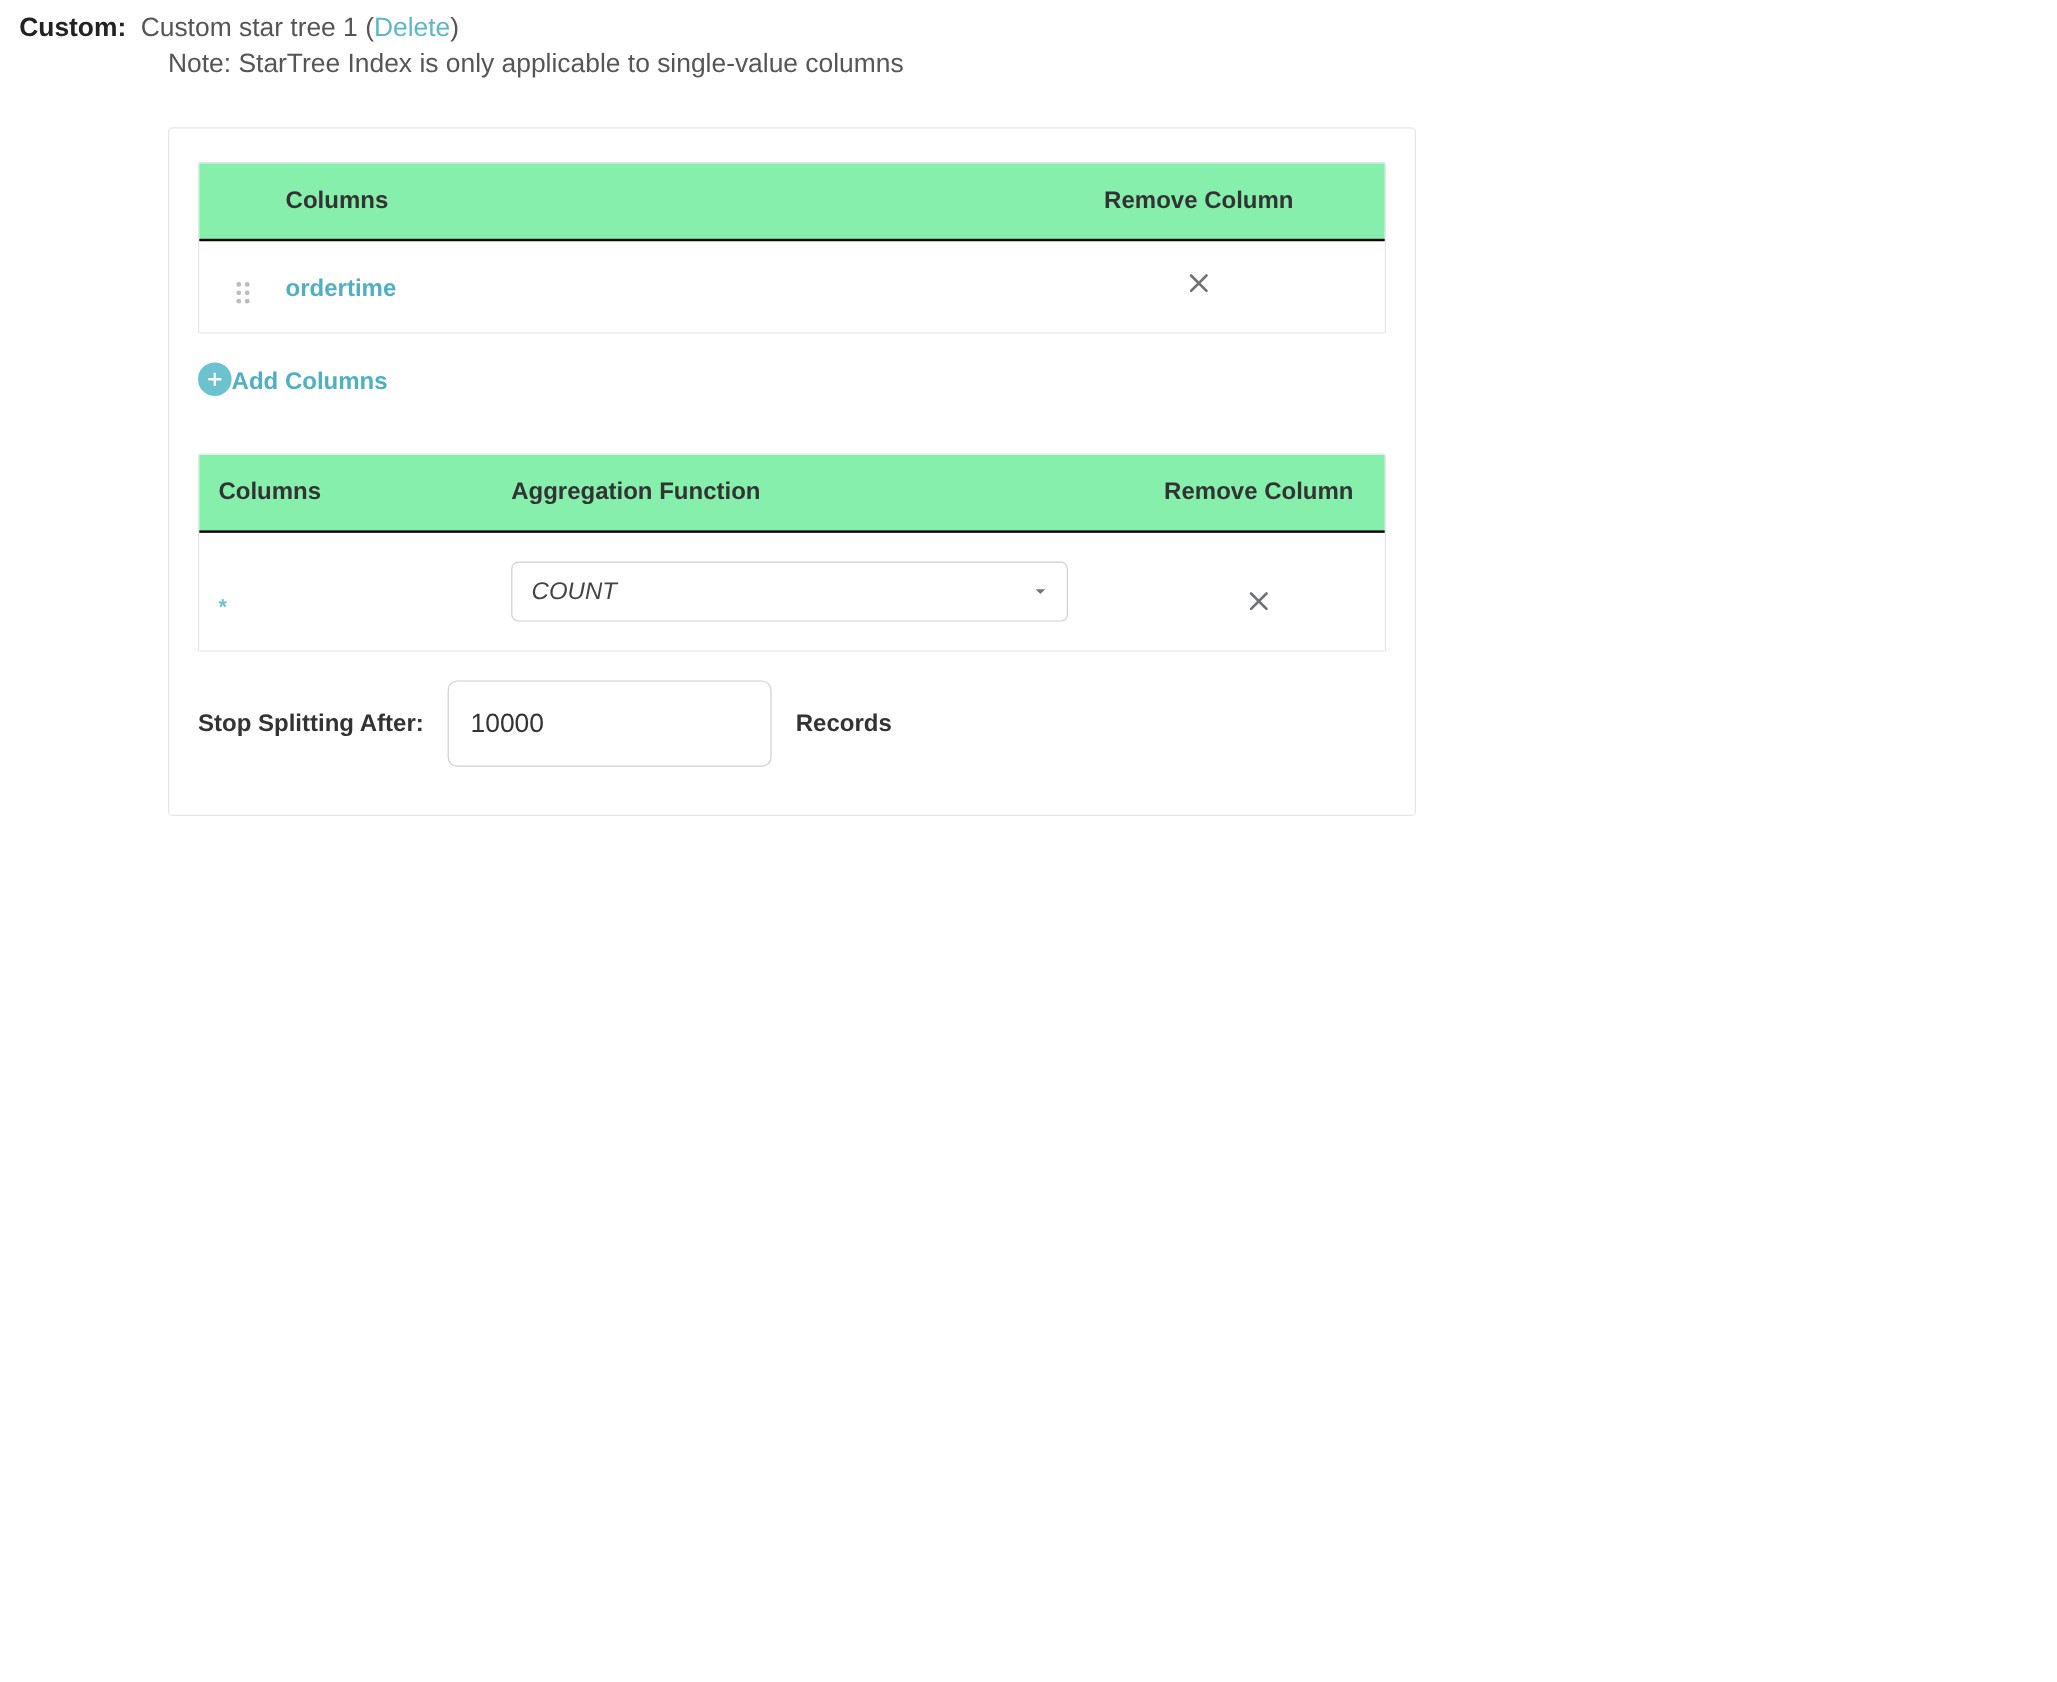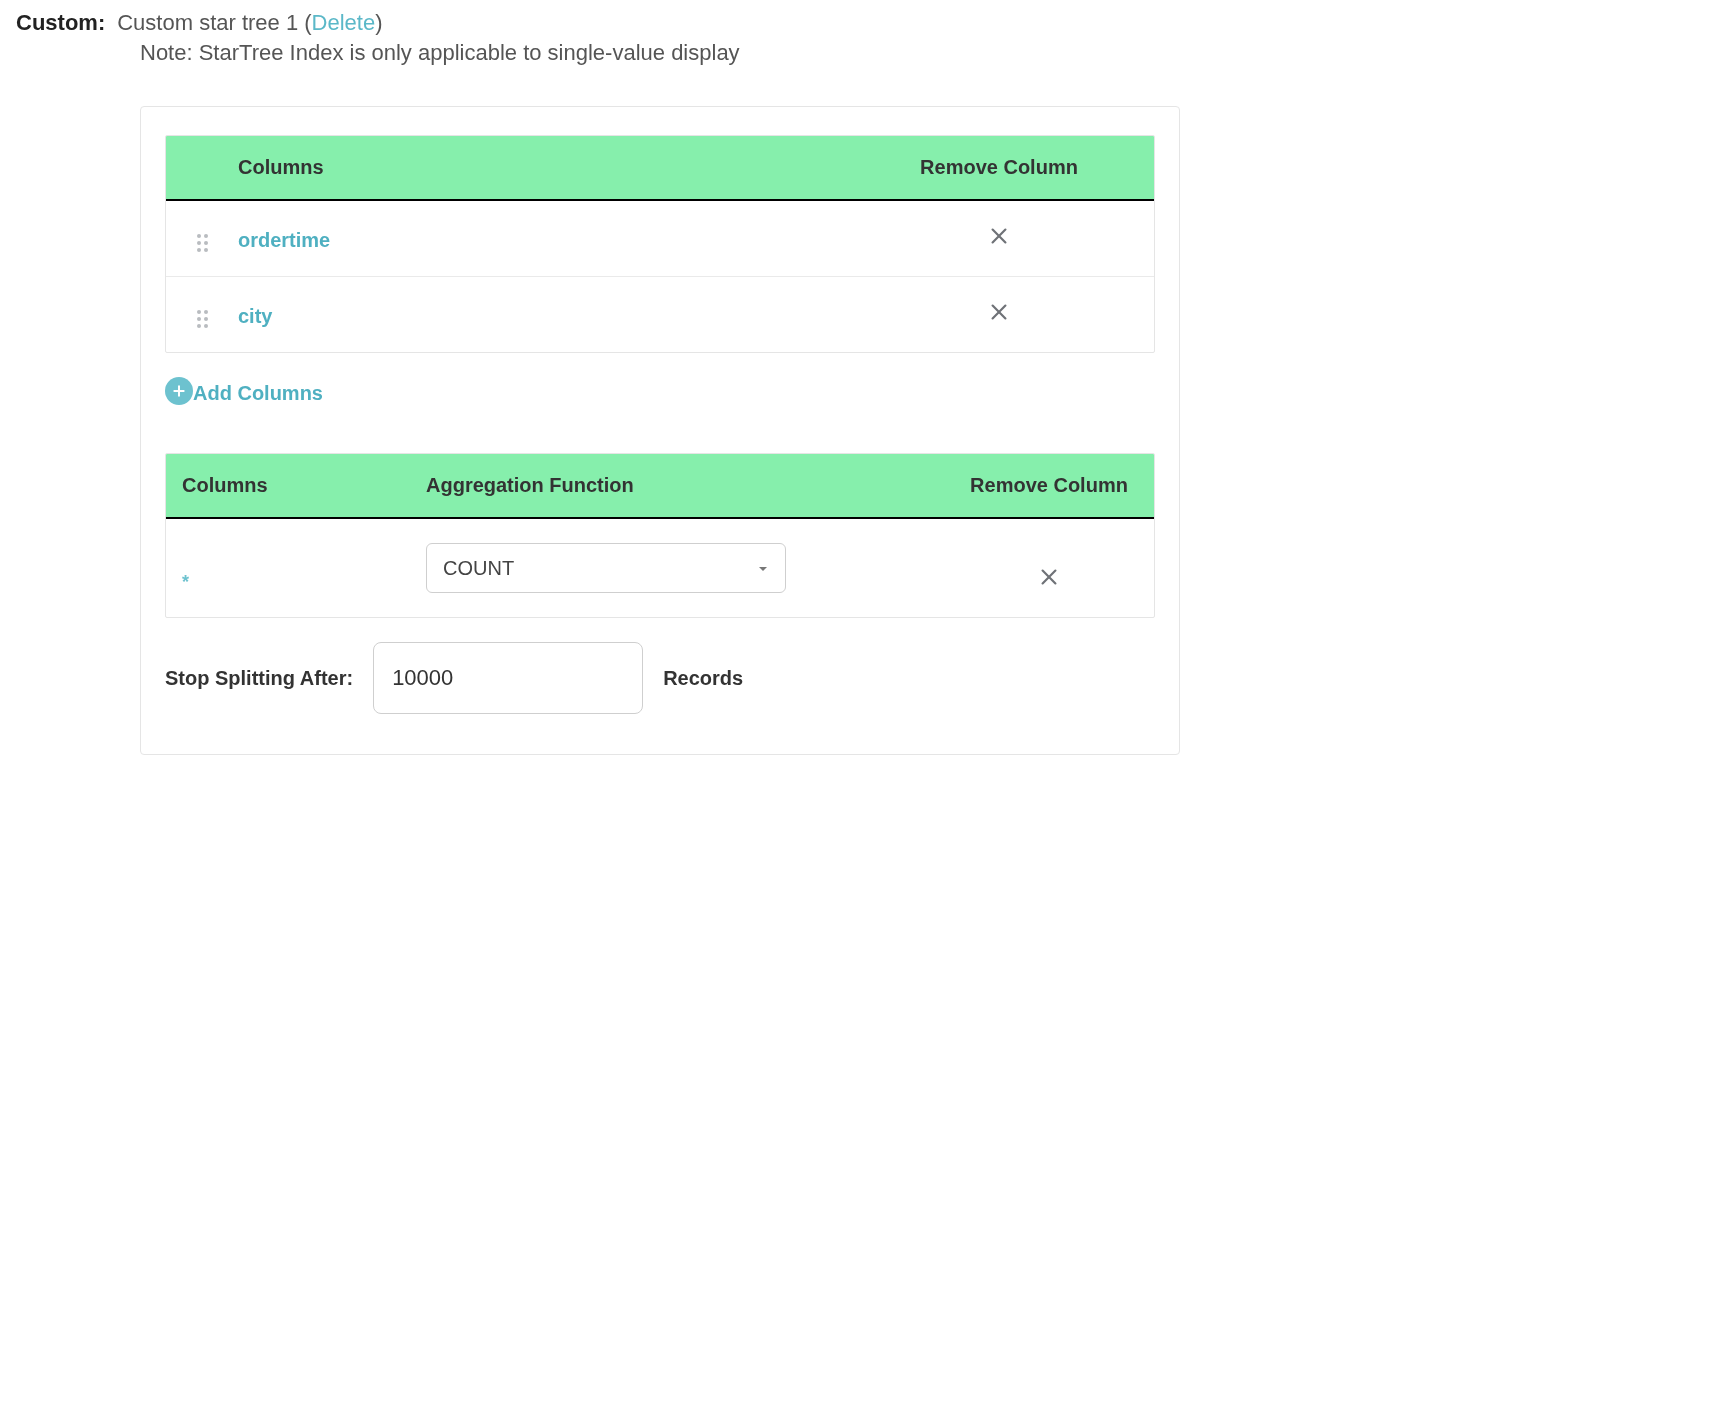--- a/index.html
+++ b/index.html
@@ -142,29 +142,30 @@
 
   .star-col {
     color: #6dc2cf;
     font-weight: 700;
     font-size: 18px;
   }
   .select-box {
     display: flex;
     align-items: center;
     justify-content: space-between;
-    width: 360px;
+    width: 464px;
     height: 50px;
     border: 1px solid #cfcfcf;
     border-radius: 6px;
     padding: 0 16px;
     font-size: 20px;
     color: #444;
     cursor: pointer;
     background: #fff;
+    font-style: italic;
   }
   .select-box .caret {
     color: #777;
   }
   .select-box .caret svg{ width:12px; height:12px; }
 
   .stop-row {
     display: flex;
     align-items: center;
     gap: 20px;
@@ -189,21 +190,21 @@
 </style>
 </head>
 <body>
 
 <div class="header-row">
   <span class="custom-label">Custom:</span>
   <span class="title-text">
     <span>Custom star tree 1 (</span><span class="delete-link">Delete</span><span>)</span>
   </span>
 </div>
-<div class="note-text">Note: StarTree Index is only applicable to single-value display</div>
+<div class="note-text">Note: StarTree Index is only applicable to single-value columns</div>
 
 <div class="panel">
 
 
   <div class="tbl split1">
     <div class="tbl-head">
       <div class="th col-handle"></div>
       <div class="th col-name">Columns</div>
       <div class="th col-remove">Remove Column</div>
     </div>
@@ -222,40 +223,20 @@
       <div class="col-name"><span class="col-link">ordertime</span></div>
       <div class="col-remove">
         <span class="remove-x">
           <svg viewBox="0 0 24 24">
               <path d="M5 5 L19 19 M19 5 L5 19" stroke="currentColor" stroke-width="2.4" stroke-linecap="round"></path>
             </svg>
         </span>
       </div>
     </div>
 
-    <div class="tbl-row">
-      <div class="col-handle">
-        <span class="drag-handle">
-          <span></span>
-            <span></span>
-            <span></span>
-            <span></span>
-            <span></span>
-            <span></span>
-        </span>
-      </div>
-      <div class="col-name"><span class="col-link">city</span></div>
-      <div class="col-remove">
-        <span class="remove-x">
-          <svg viewBox="0 0 24 24">
-              <path d="M5 5 L19 19 M19 5 L5 19" stroke="currentColor" stroke-width="2.4" stroke-linecap="round"></path>
-            </svg>
-        </span>
-      </div>
-    </div>
   </div>
 
   <div class="add-row">
     <span class="plus-circle">
       <svg viewBox="0 0 24 24">
           <path d="M12 5 V19 M5 12 H19" stroke="#fff" stroke-width="3" stroke-linecap="round"></path>
         </svg>
     </span>
     <span class="add-label">Add Columns</span>
   </div>

